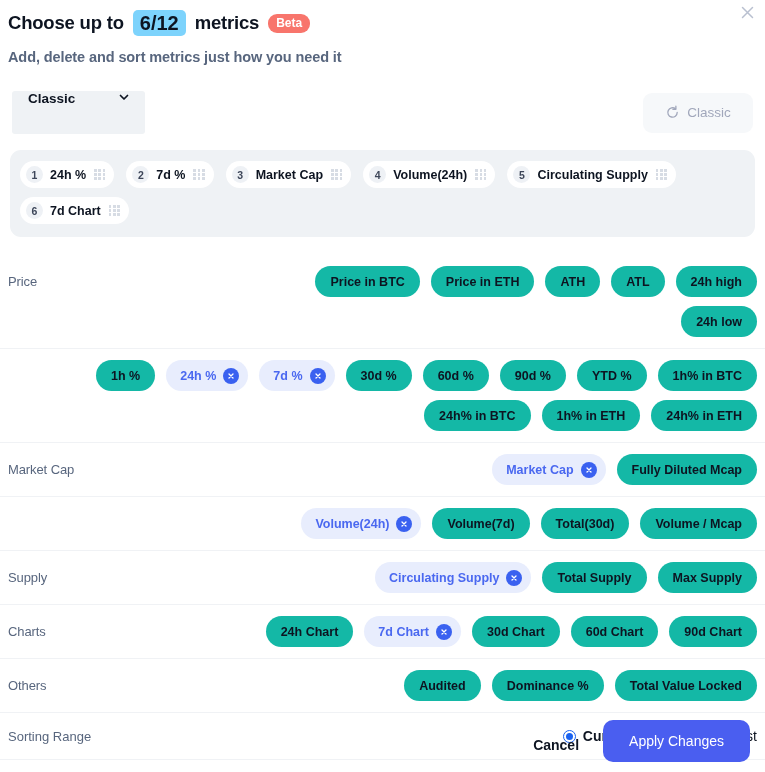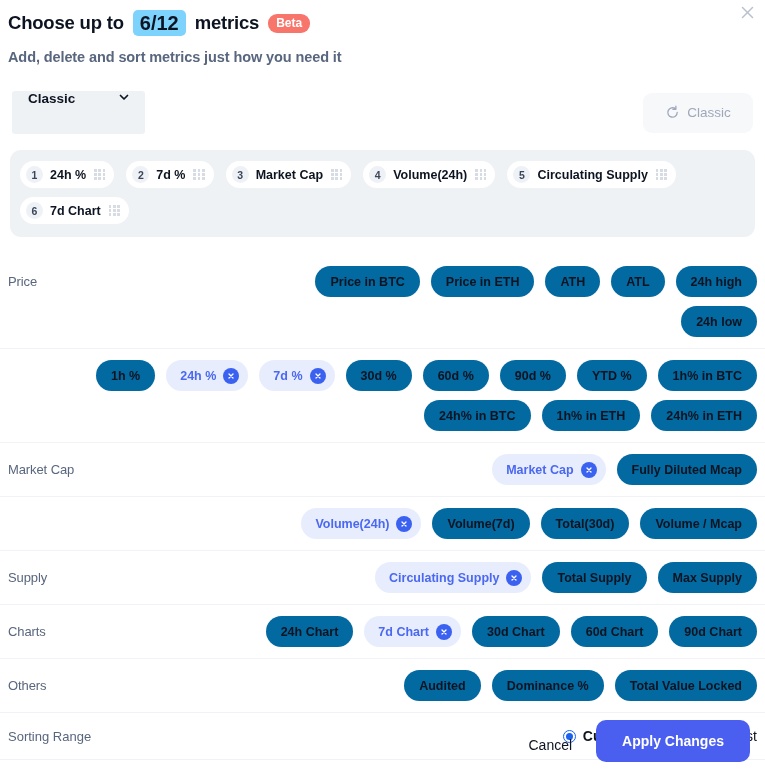--- a/index.html
+++ b/index.html
@@ -85,21 +85,21 @@
   }
   .row-label {
     width: 245px; flex: none; font-size: 13px; color: #58667e;
     padding-top: 19px; letter-spacing: -0.1px;
   }
   .row-chips {
     flex: 1; display: flex; flex-wrap: wrap; justify-content: flex-end;
     align-content: flex-start; gap: 9px 11px; padding: 11px 0 11px 0;
   }
   .chip {
-    height: 31px; border-radius: 16px; background: #0369a1;
+    height: 31px; border-radius: 16px; background: #14b8a6;
     display: flex; align-items: center; gap: 7px; padding: 0 15px;
     font-size: 12.5px; font-weight: bold; color: #0d1421; cursor: pointer;
     white-space: nowrap;
   }
   .chip.selected { background: #e8edfd; color: #4a68f0; padding: 0 9px 0 14px; }
   .chip-x {
     width: 16px; height: 16px; border-radius: 50%; background: #3a61f0;
     display: flex; align-items: center; justify-content: center; flex: none;
   }
 
@@ -123,26 +123,26 @@
   .radio-text { font-size: 14px; font-weight: bold; color: #0d1421; }
   .radio-opt:not(.on) .radio-text { font-weight: normal; color: #0d1421; }
 
   
   .footer {
     position: absolute; left: 0; bottom: 0; width: 765px; height: 62px;
     display: flex; align-items: center; justify-content: flex-end;
     gap: 18px; padding-right: 15px;
   }
   .cancel-btn {
-    font-size: 14px; font-weight: normal; color: #0d1421; cursor: pointer;
+    font-size: 14px; font-weight: bold; color: #0d1421; cursor: pointer;
     padding: 8px 6px;
     margin-top: 8px;
   }
   .apply-btn {
-    background: #4a5ef0; color: #ffffff; font-size: 14px; font-weight: bold;
+    background: #4a5ef0; color: #ffffff; font-size: 14px; font-weight: normal;
     border-radius: 10px; height: 42px; padding: 0 26px; border: none;
     display: flex; align-items: center; justify-content: center; cursor: pointer;
     font-family: "Liberation Sans", sans-serif;
   }
 </style>
 </head>
 <body>
 
 <div class="modal">
 

